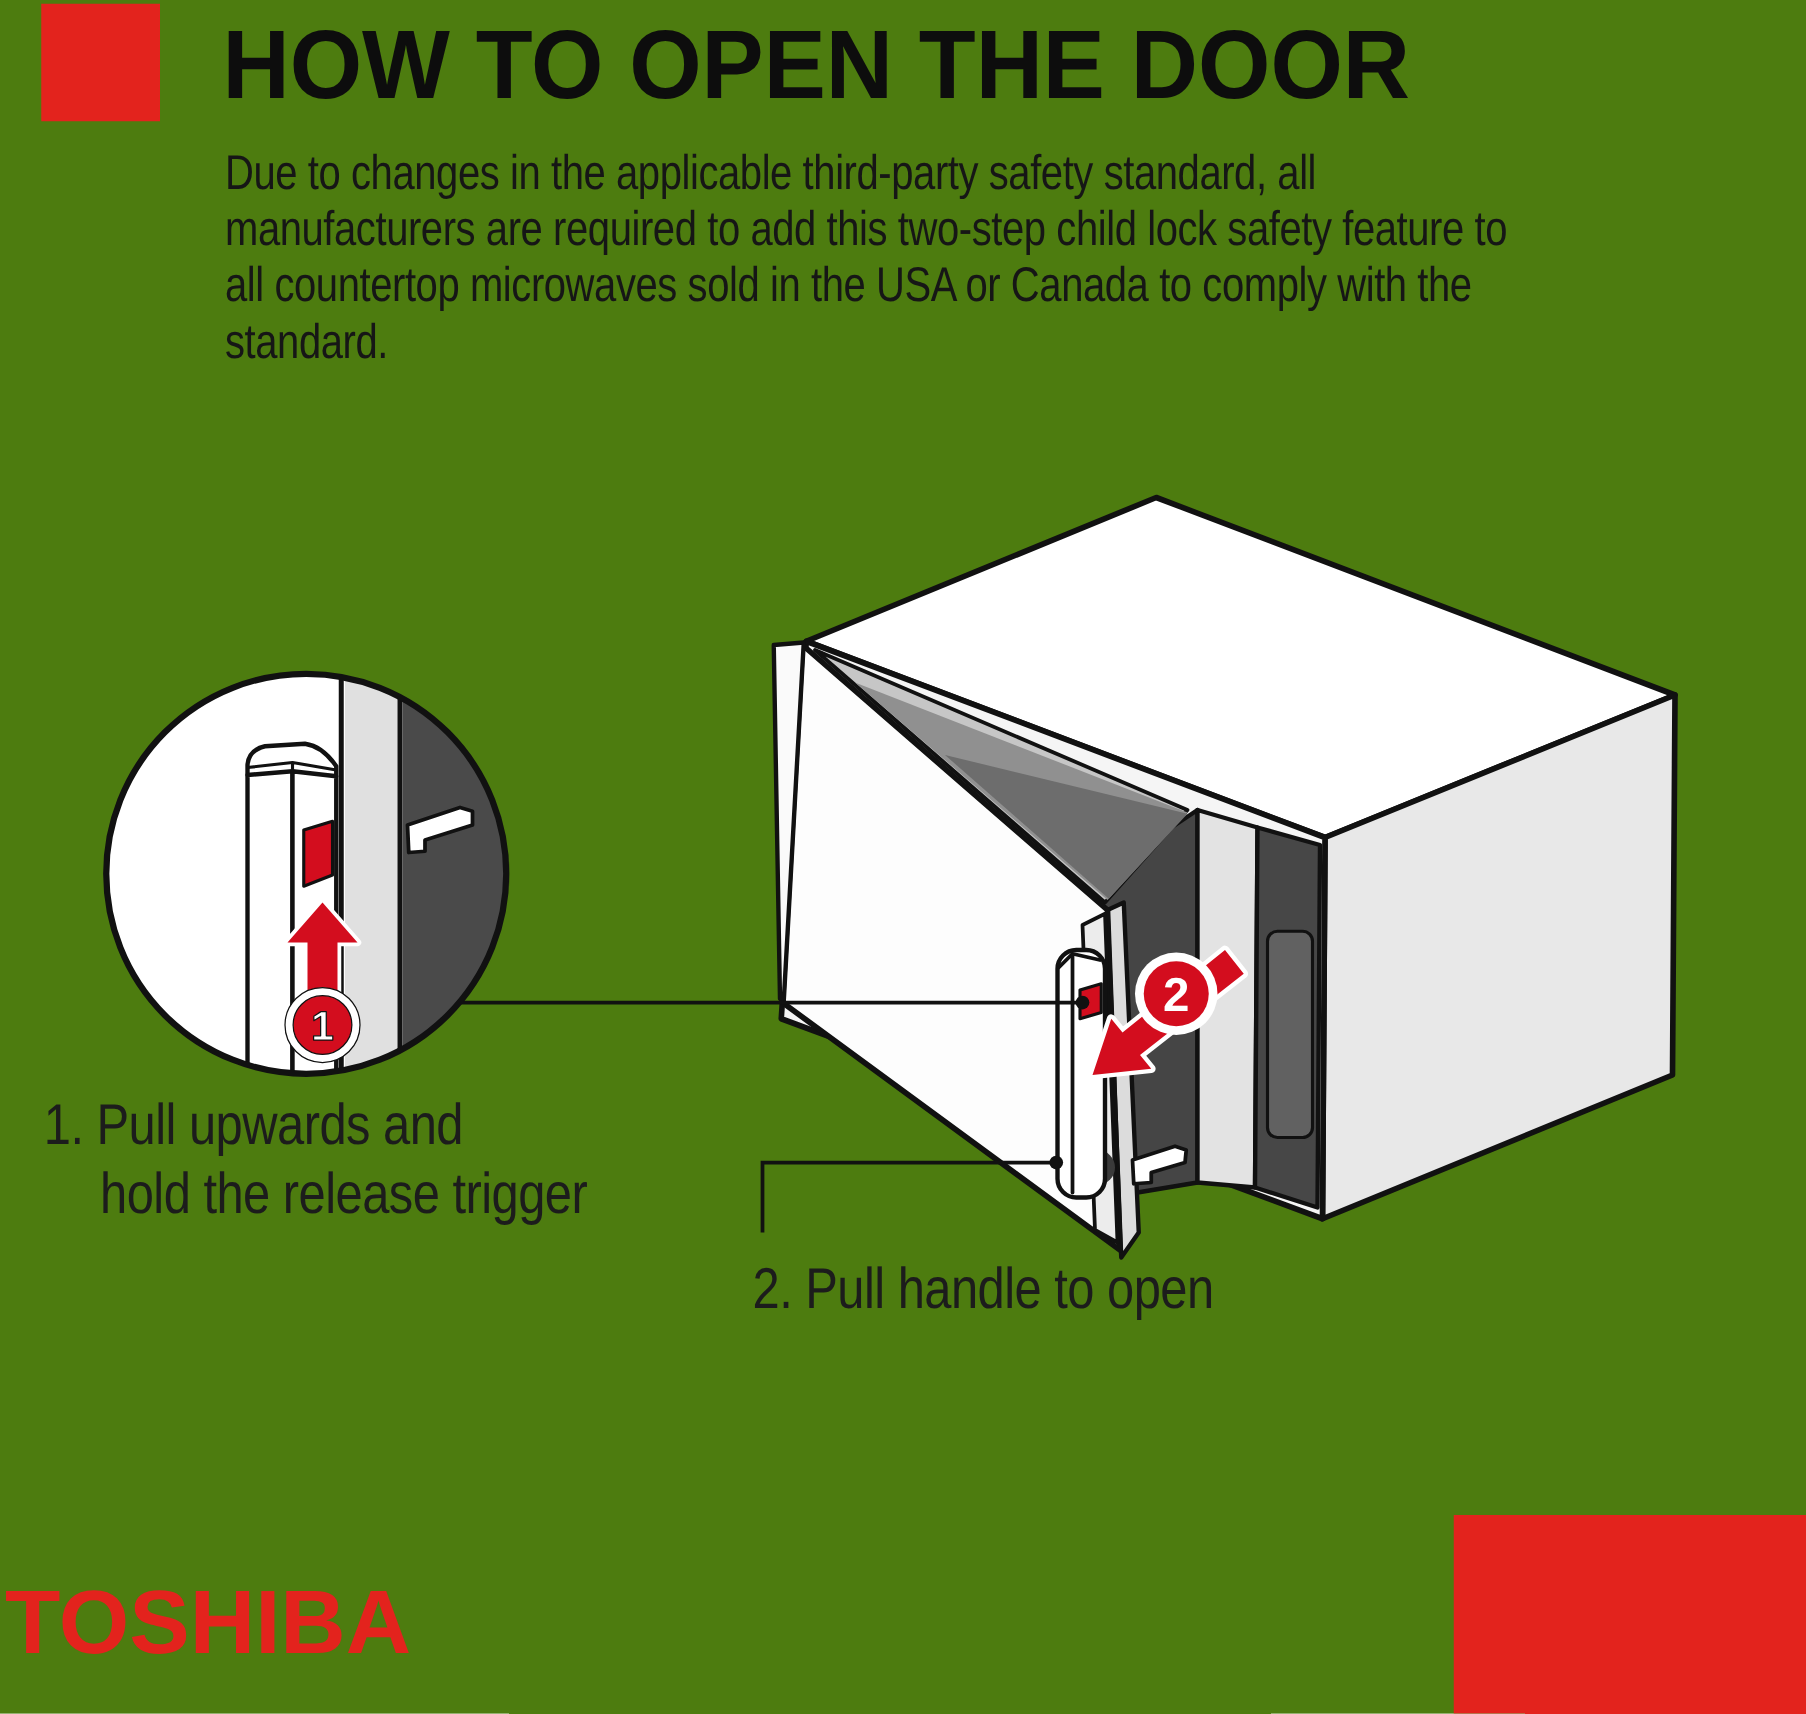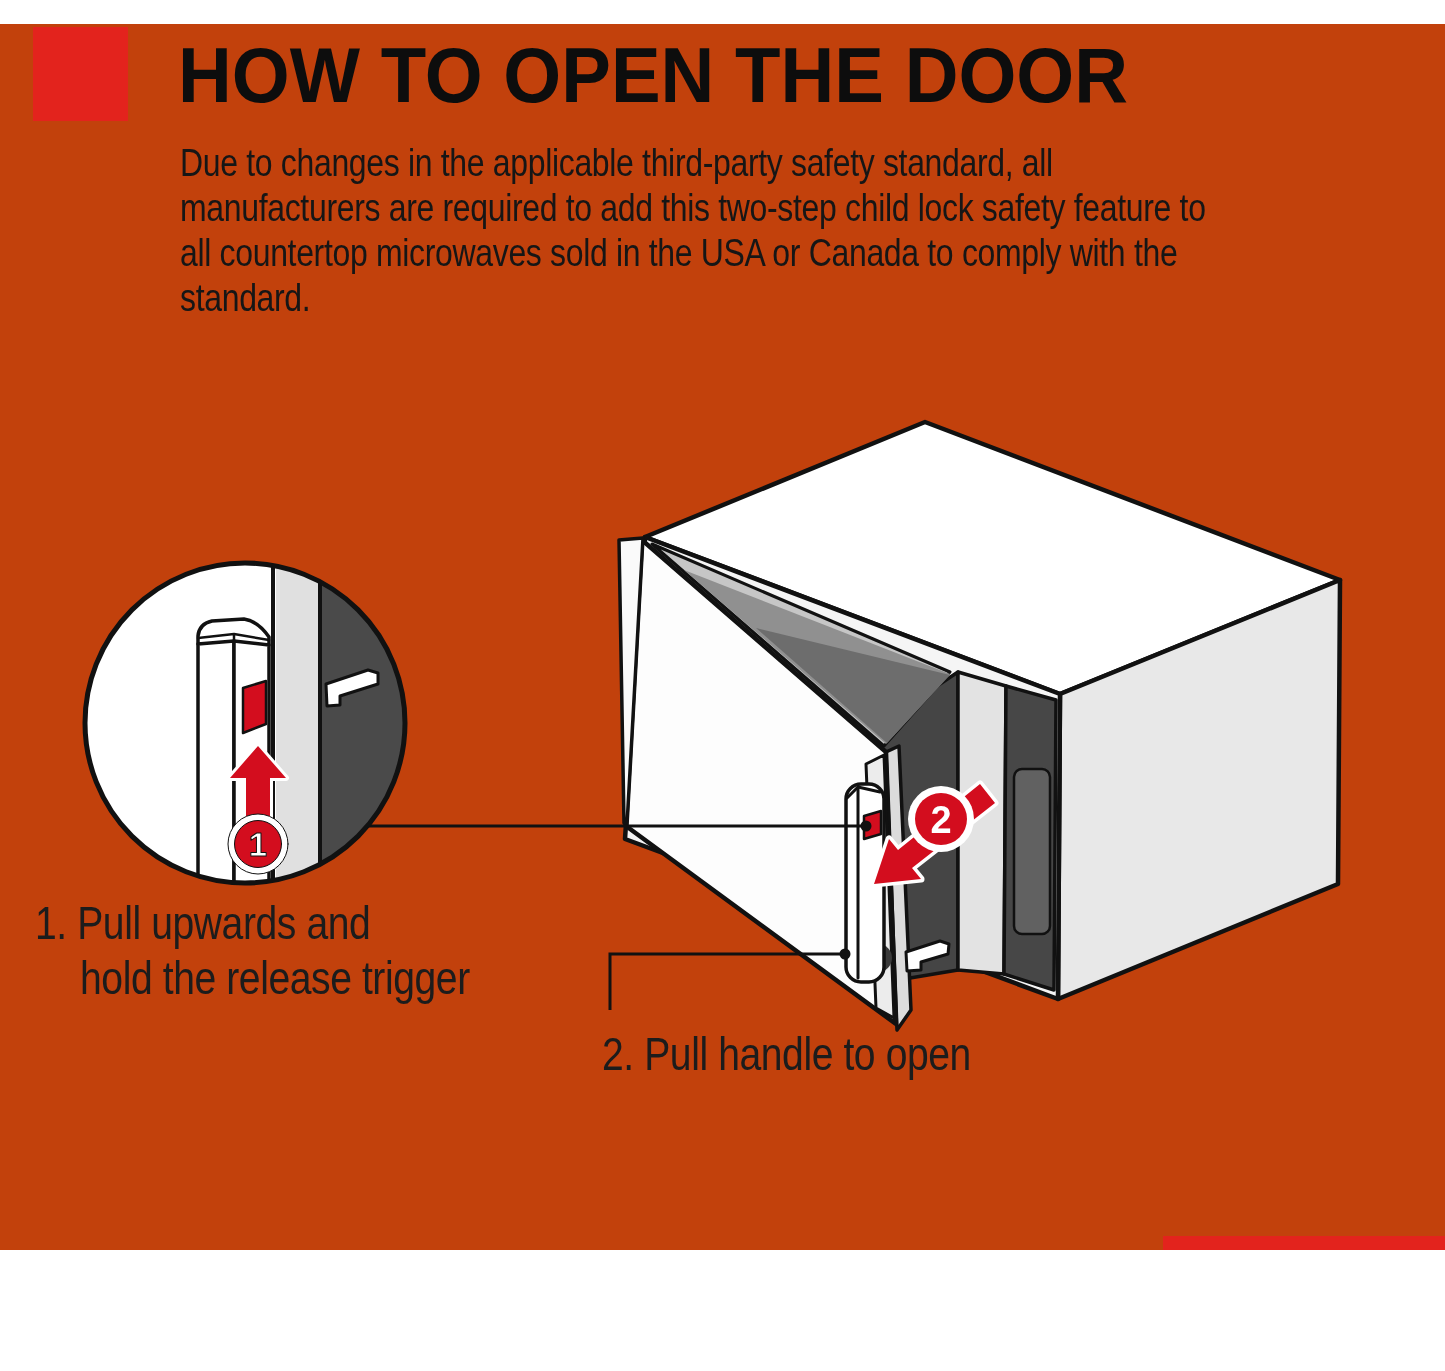--- a/index.html
+++ b/index.html
@@ -2,22 +2,22 @@
 <html style="--brand-red: #e3231d; --diagram-red: #d30d1e; --ink: #111111;"><head>
 <meta charset="utf-8">
 <style>
   :root{
     --brand-red:#e3231d;
     --diagram-red:#d30d1e;
     --ink:#111111;
   }
   html,body{margin:0;padding:0;background:#fff;}
   #canvas{
-    position:relative;width:1445px;height:1226px;background:#c2410c;overflow:hidden;
-    font-family:"Liberation Sans",sans-serif;color:#1a1a1a;margin-top:24px;
+    position:relative;width:1445px;height:1371px;background:#4d7c0f;overflow:hidden;
+    font-family:"Liberation Sans",sans-serif;color:#1a1a1a;
   }
   .abs{position:absolute;}
   #accent-square{left:33px;top:3px;width:95px;height:94px;background:var(--brand-red);}
   #title-svg{left:176px;top:6px;}
   #body-text{
     left:180px;top:116px;line-height:45px;font-size:39px;letter-spacing:-0.4px;
     color:#161616;transform:scaleX(0.82);transform-origin:left top;white-space:nowrap;
   }
   .step-label{
     font-size:46px;color:#1c1c1c;letter-spacing:-0.5px;white-space:nowrap;

